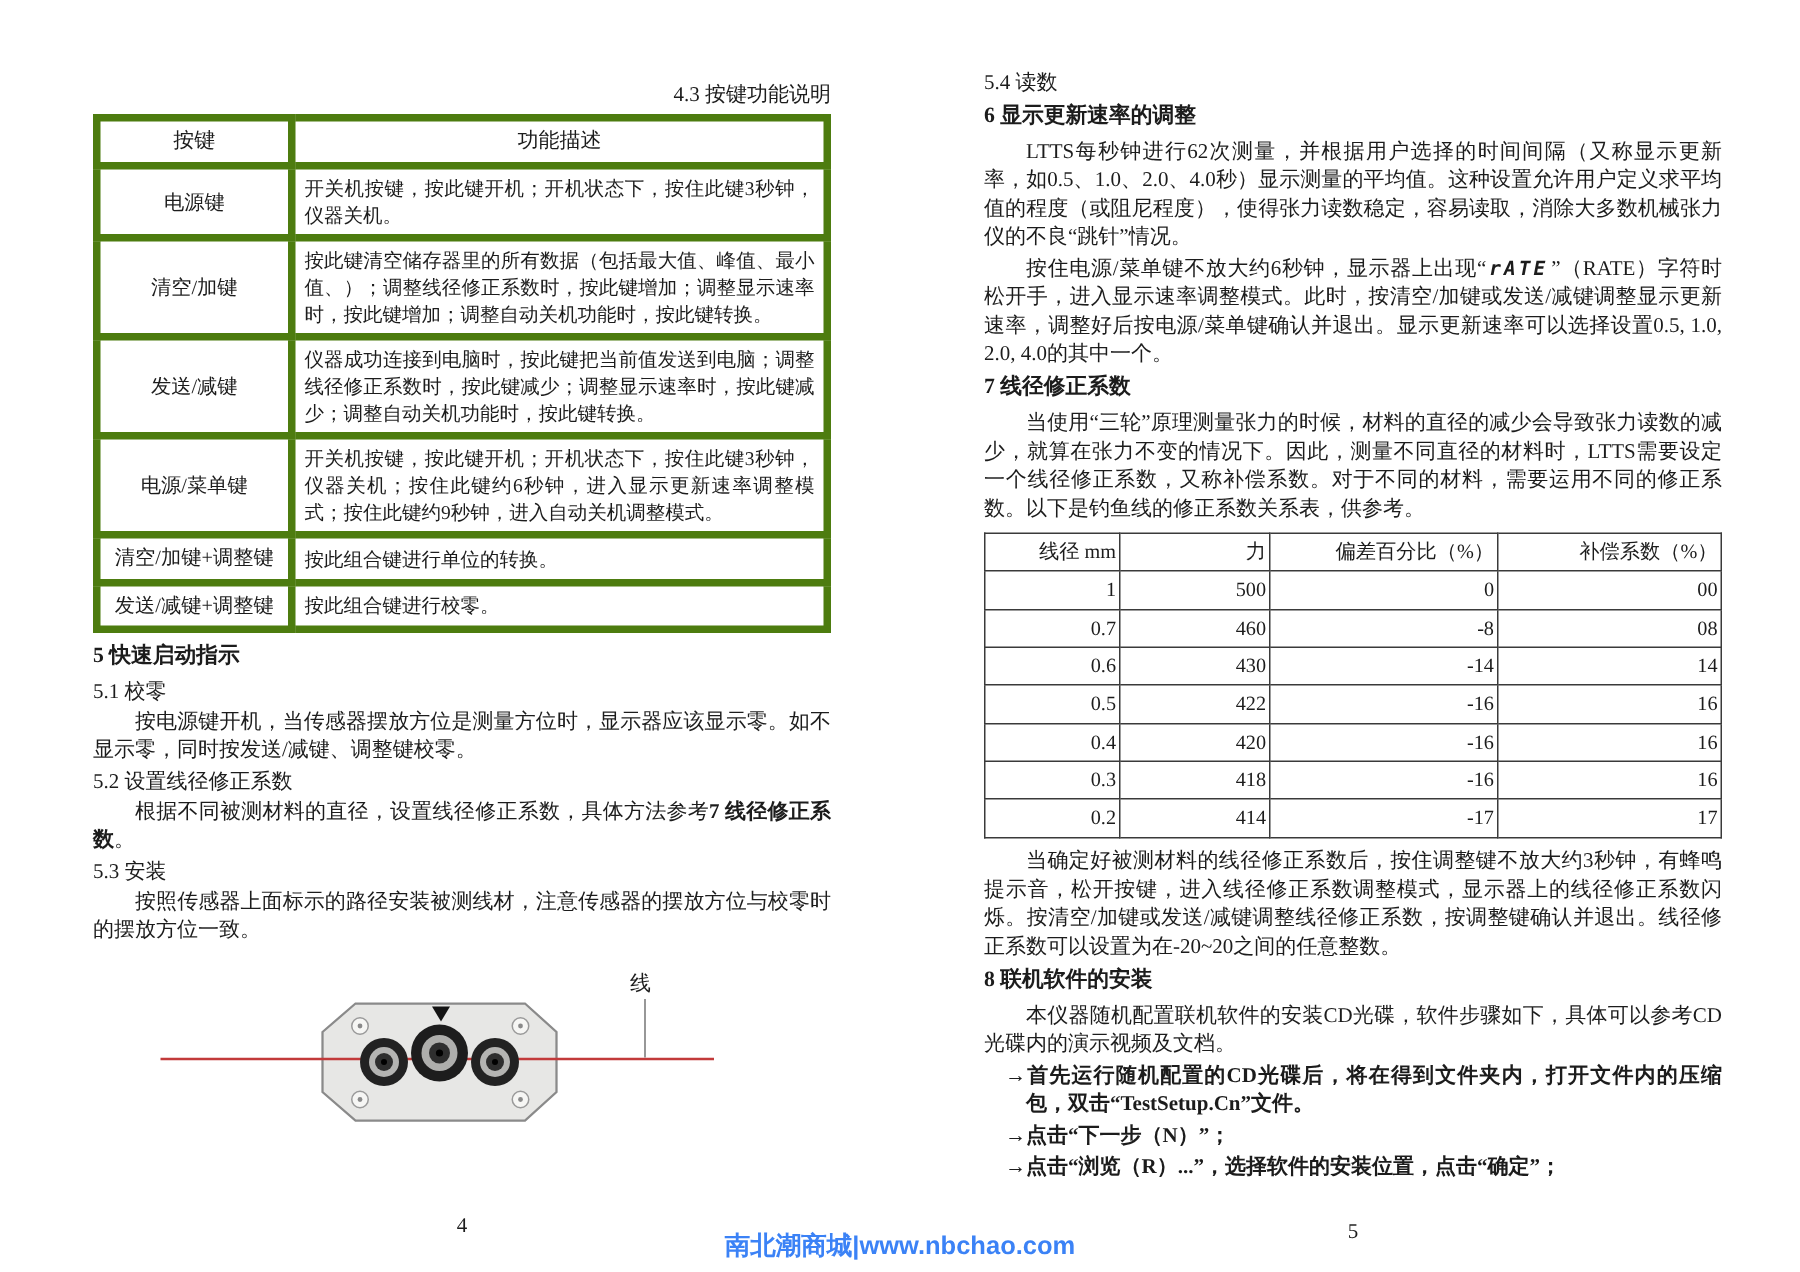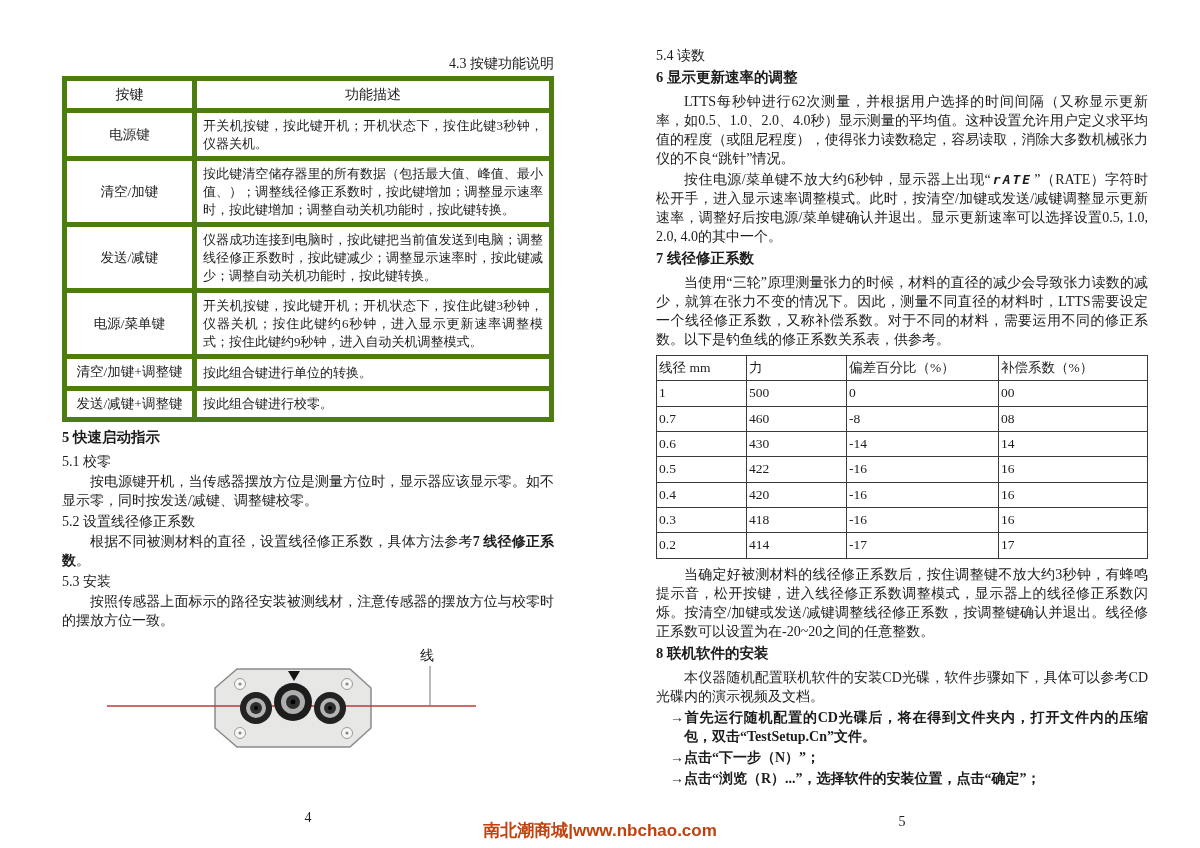--- a/index.html
+++ b/index.html
@@ -19,21 +19,21 @@
   .arrow-line { padding-left:2em; text-indent:-1em; margin:0 0 2px;font-weight:bold; }
   .bold-inline { font-weight:bold; }
 
   table.keys { width:100%; border-collapse:collapse; margin:3px 0 6px; }
   .keys th, .keys td { border:5px solid #4d7c0f; }
   .keys th { font-size:14px; font-weight:normal; text-align:center; padding:4px 2px; }
   .keys td.kname { width:130px; text-align:center; font-size:13.5px; padding:4px 3px; }
   .keys td.kdesc { font-size:13px; line-height:1.36; padding:4px 6px; text-align:justify; }
 
   table.coef { width:100%; border-collapse:collapse; margin:6px 0 6px; }
-  .coef th, .coef td { border:1px solid #3a3a3a; text-align:left; font-size:13.5px; font-weight:normal; padding:3px 2px; height:24px; }
+  .coef th, .coef td { border:1px solid #3a3a3a; text-align:right; font-size:13.5px; font-weight:normal; padding:3px 2px; height:24px; }
   .coef th.c0, .coef td.c0 { width:90px; }
   .coef th.c1, .coef td.c1 { width:100px; }
   .coef th.c2, .coef td.c2 { width:152px; }
 
   .rate-glyph {
     font-family:"DejaVu Sans Mono",monospace;
     font-weight:bold; font-style:italic;
     letter-spacing:2px; font-size:13px;
     padding:0 2px;
   }
@@ -44,21 +44,21 @@
     position:absolute; bottom:22px; width:492px;
     text-align:center; font-size:14px; color:#1c1c1c;
   }
   .pageno-left  { left:62px; }
   .pageno-right { left:656px; bottom:18px; }
 
   .footer-bar {
     position:absolute; left:0; right:0; bottom:6px;
     text-align:center; font-size:17px; font-weight:bold;
     font-family:"Liberation Sans","DejaVu Sans",sans-serif;
-    color:#c2410c;
+    color:#3b82f6;
   }
 </style>
 </head>
 <body>
 
 <div class="col col-left">
 
   <div class="sub-head" style="font-weight:normal;text-align:right;">4.3 按键功能说明</div>
 
   <table class="keys">

